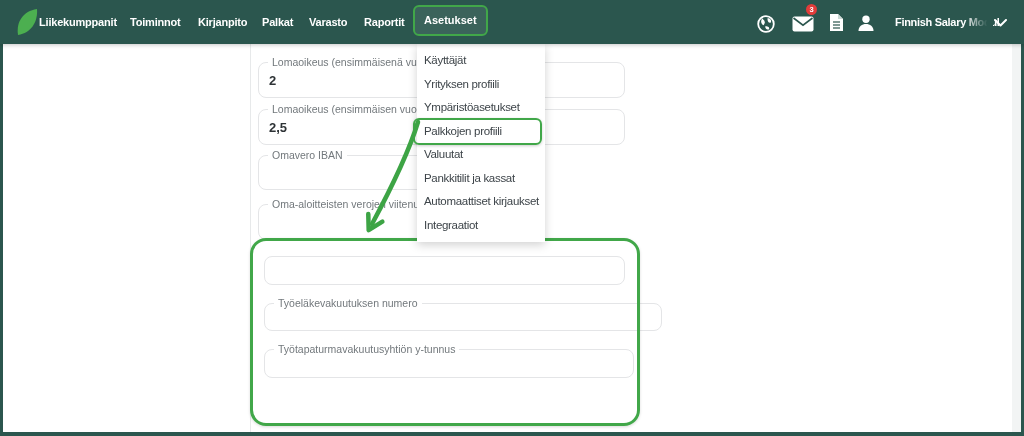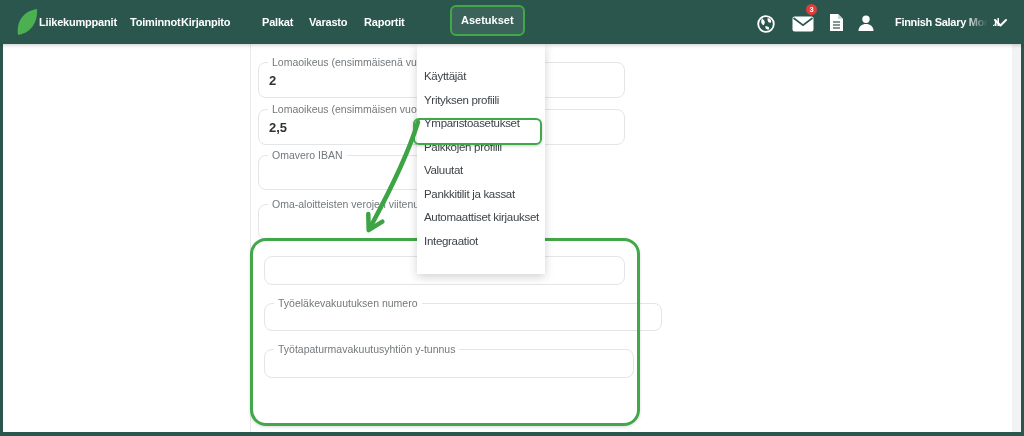--- a/index.html
+++ b/index.html
@@ -14,39 +14,39 @@
   
   .field{position:absolute;z-index:3;background:#fff;border:1px solid #e4e5e7;border-radius:8px;box-sizing:border-box;}
   .flabel{position:absolute;top:-7px;left:9px;background:#fff;padding:0 4px;font-size:10.5px;
           color:#72787c;white-space:nowrap;line-height:13px;}
   .finput{width:100%;height:100%;border:none;outline:none;background:transparent;
           font-family:"Liberation Sans",sans-serif;font-weight:700;font-size:13px;color:#2e3336;
           padding:0 10px;box-sizing:border-box;border-radius:8px;}
 
   
   .dropdown{position:absolute;left:417px;top:44px;width:128px;background:#fff;z-index:10;
-            box-shadow:0 3px 9px rgba(0,0,0,0.18);padding:21px 0;}
+            box-shadow:0 3px 9px rgba(0,0,0,0.18);padding:5px 0;}
   .menu-item{height:23.5px;line-height:23.5px;padding-left:7px;font-size:11.5px;letter-spacing:-0.3px;
              color:#3d4449;white-space:nowrap;cursor:pointer;}
 
   
   .big-rect{position:absolute;left:250px;top:238px;width:390px;height:188px;border:3px solid #41a749;
             border-radius:16px;box-sizing:border-box;z-index:5;box-shadow:0 1px 3px rgba(0,0,0,0.15);}
   .hl-box{position:absolute;left:413px;top:118px;width:129px;height:27px;border:2.5px solid #41a749;
           border-radius:6px;box-sizing:border-box;z-index:20;box-shadow:0 1px 3px rgba(0,0,0,0.2);}
   .arrow-svg{position:absolute;left:0;top:0;z-index:20;pointer-events:none;}
 
   
   .navbar{position:absolute;left:0;top:0;width:1024px;height:44px;background:#2b564e;z-index:30;
           box-shadow:0 1px 4px rgba(0,0,0,0.22);}
   .nav-item{position:absolute;top:0;height:44px;line-height:44px;color:#ffffff;font-size:11px;
             font-weight:700;letter-spacing:-0.2px;white-space:nowrap;cursor:pointer;}
   .nav-item-active{position:absolute;left:413px;top:5px;height:27px;line-height:27px;padding:0 9px;
                    border:2px solid #41a749;border-radius:6px;background:rgba(255,255,255,0.08);
-                   color:#fff;font-size:11px;font-weight:700;white-space:nowrap;cursor:pointer;margin-left:37px;}
+                   color:#fff;font-size:11px;font-weight:700;white-space:nowrap;cursor:pointer;}
   .icon-btn{position:absolute;top:0;cursor:pointer;}
   .badge{position:absolute;left:806px;top:4px;width:11px;height:11px;border-radius:50%;background:#e23c3a;
          color:#fff;font-size:7.5px;font-weight:700;text-align:center;line-height:11px;z-index:2;}
   .account{position:absolute;left:895px;top:0;height:44px;line-height:44px;color:#fff;font-size:11px;
            font-weight:700;letter-spacing:-0.3px;white-space:nowrap;cursor:pointer;}
   .account-fade{position:absolute;left:965px;top:0;width:28px;height:44px;
                 background:linear-gradient(to right,rgba(43,86,78,0),#2b564e 80%);}
 </style>
 </head>
 <body>
@@ -109,21 +109,21 @@
     <path d="M418,122 C407,158 386,198 372,224" fill="none" stroke="#3da445" stroke-width="4.5" stroke-linecap="round" marker-end="url(#ah)"></path>
   </svg>
 
   <div class="navbar">
     <svg style="position:absolute;left:14px;top:6px" width="26" height="32" viewBox="0 0 26 32">
       <path d="M4,29 C2,16 9,5 23,3 C24,16 17,27 4,29 Z" fill="#4caf50"></path>
     </svg>
 
     <div class="nav-item" style="left:39px">Liikekumppanit</div>
     <div class="nav-item" style="left:130px">Toiminnot</div>
-    <div class="nav-item" style="left:181px">Kirjanpito</div>
+    <div class="nav-item" style="left:198px">Kirjanpito</div>
     <div class="nav-item" style="left:262px">Palkat</div>
     <div class="nav-item" style="left:309px">Varasto</div>
     <div class="nav-item" style="left:364px">Raportit</div>
     <div class="nav-item-active">
       <span>Asetukset</span>
     </div>
 
     <svg class="icon-btn" style="left:757px;top:15px" width="18" height="18" viewBox="0 0 18 18">
       <circle cx="9" cy="9" r="7.8" fill="none" stroke="#ffffff" stroke-width="1.8"></circle>
       <path d="M5,3.5 C8,5.5 8.6,7.5 6.6,10.2 C4.2,9.2 3.4,6.2 5,3.5 Z" fill="#ffffff"></path>

